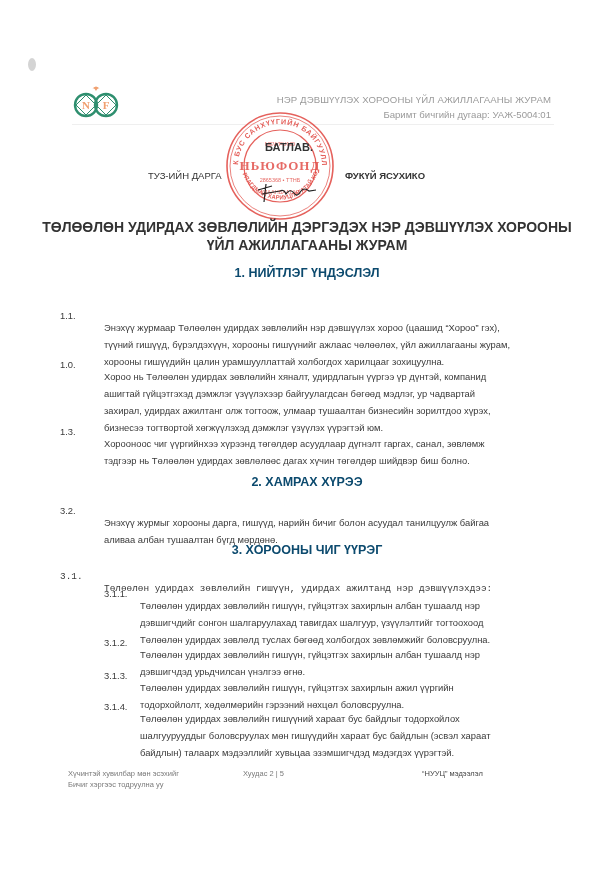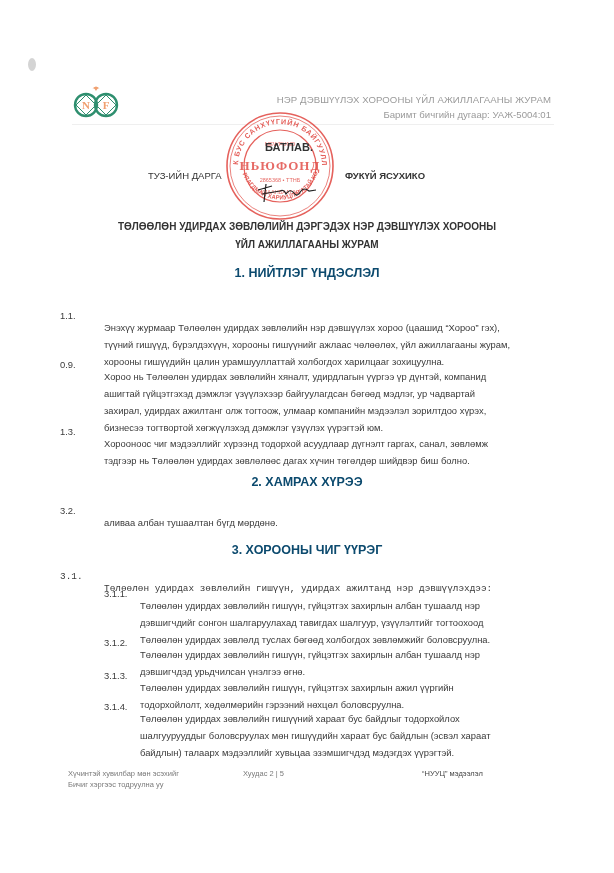--- a/index.html
+++ b/index.html
@@ -10,21 +10,21 @@
   .logo { position: absolute; left: 72px; top: 85px; width: 48px; height: 34px; }
   .hdr-title { position: absolute; right: 63px; top: 94px; font-size: 9.6px; color: #9a9a9a; letter-spacing: .1px; padding-left: 16px; }
   .hdr-docno { position: absolute; right: 63px; top: 109px; font-size: 9.6px; color: #9a9a9a; }
   .hdr-rule { position: absolute; left: 72px; right: 60px; top: 124px; border-top: 1px solid #efefef; }
   .stamp { position: absolute; left: 224px; top: 110px; width: 112px; height: 112px; }
   .approve { position: absolute; left: 265px; top: 141px; font-size: 11px; font-weight: bold; color: #333; }
   .sig-left { position: absolute; left: 148px; top: 170px; font-size: 9.5px; font-weight: normal; color: #333; }
   .sig-right { position: absolute; left: 345px; top: 170px; font-size: 9.5px; font-weight: bold; color: #333; }
   .signature { position: absolute; left: 252px; top: 176px; width: 66px; height: 28px; }
   .doc-title { position: absolute; left: 40px; right: 40px; top: 218px; text-align: center;
-               font-size: 10px; font-weight: bold; color: #333; line-height: 18px; }
+               font-size: 14px; font-weight: bold; color: #333; line-height: 18px; }
   .sec-h { position: absolute; left: 0; right: 0; text-align: center; font-size: 12.5px; font-weight: bold; color: #0c4a6e; }
   .para { position: absolute; font-size: 9.4px; line-height: 17px; color: #3a3a3a; }
   .para .num { position: absolute; left: 0; top: 0; }
   .para .txt { position: absolute; top: 0; text-align: justify; margin-top: 12px; }
   .foot { position: absolute; font-size: 7.5px; color: #7a7a7a; line-height: 11px; }
 </style>
 </head>
 <body>
 
 <div class="smudge"></div>
@@ -79,42 +79,43 @@
 <div class="para" style="left:60px; right:60px; top:307px; height:52px;">
   <span class="num">1.1.</span>
   <div class="txt" style="left:44px; right:0;">
     <div>Энэхүү журмаар Төлөөлөн удирдах зөвлөлийн нэр дэвшүүлэх хороо (цаашид “Хороо” гэх),</div>
     <div>түүний гишүүд, бүрэлдэхүүн, хорооны гишүүнийг ажлаас чөлөөлөх, үйл ажиллагааны журам,</div>
     <div>хорооны гишүүдийн цалин урамшууллаттай холбогдох харилцааг зохицуулна.</div>
   </div>
 </div>
 
 <div class="para" style="left:60px; right:60px; top:356px; height:70px;">
-  <span class="num">0.9.</span>
+  <span class="num">1.0.</span>
   <div class="txt" style="left:44px; right:0;">
     <div>Хороо нь Төлөөлөн удирдах зөвлөлийн хяналт, удирдлагын үүргээ үр дүнтэй, компанид</div>
     <div>ашигтай гүйцэтгэхэд дэмжлэг үзүүлэхээр байгуулагдсан бөгөөд мэдлэг, ур чадвартай</div>
-    <div>захирал, удирдах ажилтанг олж тогтоож, улмаар компанийн мэдээлэл зорилтдоо хүрэх,</div>
+    <div>захирал, удирдах ажилтанг олж тогтоож, улмаар тушаалтан бизнесийн зорилтдоо хүрэх,</div>
     <div>бизнесээ тогтвортой хөгжүүлэхэд дэмжлэг үзүүлэх үүрэгтэй юм.</div>
   </div>
 </div>
 
 <div class="para" style="left:60px; right:60px; top:423px; height:52px;">
   <span class="num">1.3.</span>
   <div class="txt" style="left:44px; right:0;">
-    <div>Хорооноос чиг мэдээллийг хүрээнд тодорхой асуудлаар дүгнэлт гаргах, санал, зөвлөмж</div>
+    <div>Хорооноос чиг үүргийнхээ хүрээнд төгөлдөр асуудлаар дүгнэлт гаргах, санал, зөвлөмж</div>
     <div>тэдгээр нь Төлөөлөн удирдах зөвлөлөөс дагах хүчин төгөлдөр шийдвэр биш болно.</div>
   </div>
 </div>
 
 <div class="sec-h" style="top:475px;">2.  ХАМРАХ ХҮРЭЭ</div>
 
 <div class="para" style="left:60px; right:60px; top:502px; height:36px;">
   <span class="num">3.2.</span>
   <div class="txt" style="left:44px; right:0;">
+    <div>Энэхүү журмыг хорооны дарга, гишүүд, нарийн бичиг болон асуудал танилцуулж байгаа</div>
     <div>аливаа албан тушаалтан бүгд мөрдөнө.</div>
   </div>
 </div>
 
 <div class="sec-h" style="top:543px;">3.  ХОРООНЫ ЧИГ ҮҮРЭГ</div>
 
 <div class="para" style="left:60px; right:60px; top:568px; height:18px;font-family:Liberation Mono, monospace;">
   <span class="num">3.1.</span>
   <div class="txt" style="left:44px; right:0;">
     <div>Төлөөлөн удирдах зөвлөлийн гишүүн, удирдах ажилтанд нэр дэвшүүлэхдээ:</div>

